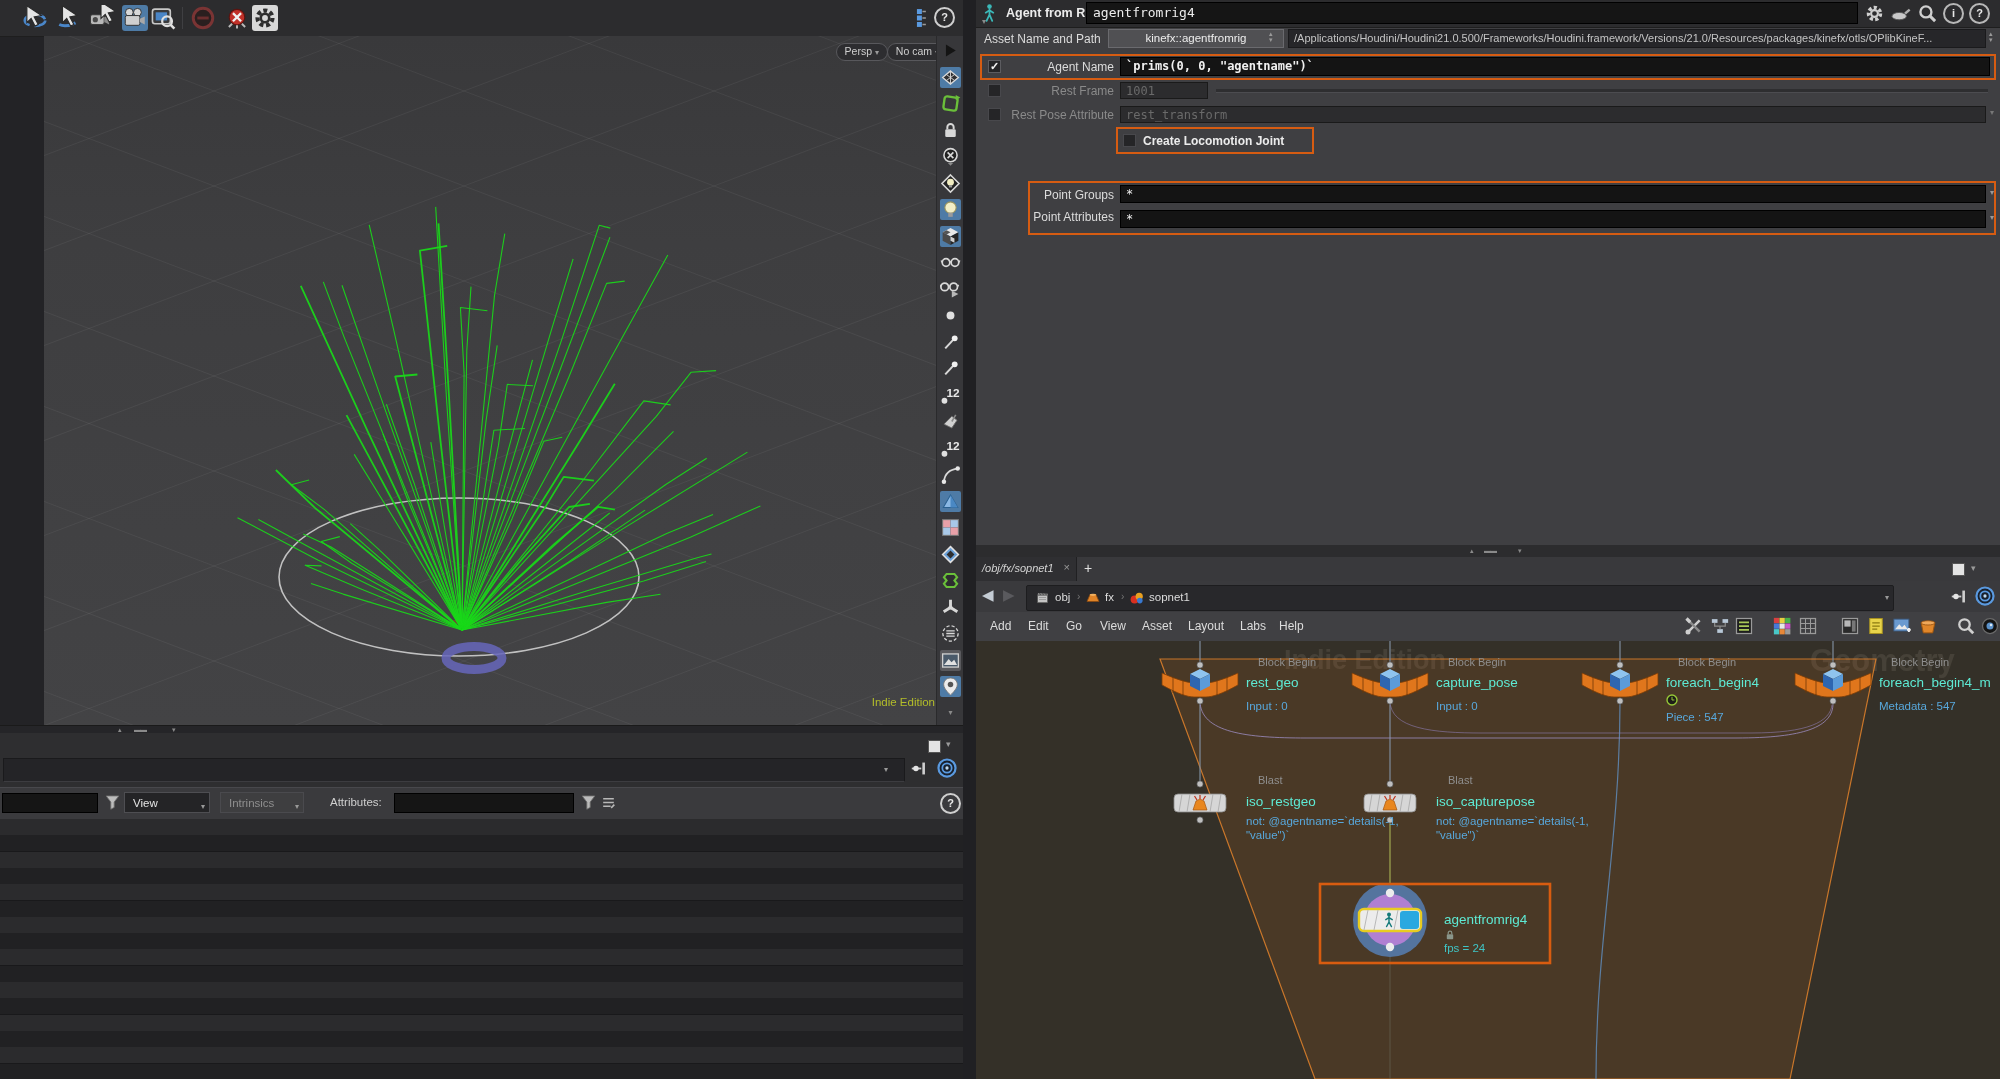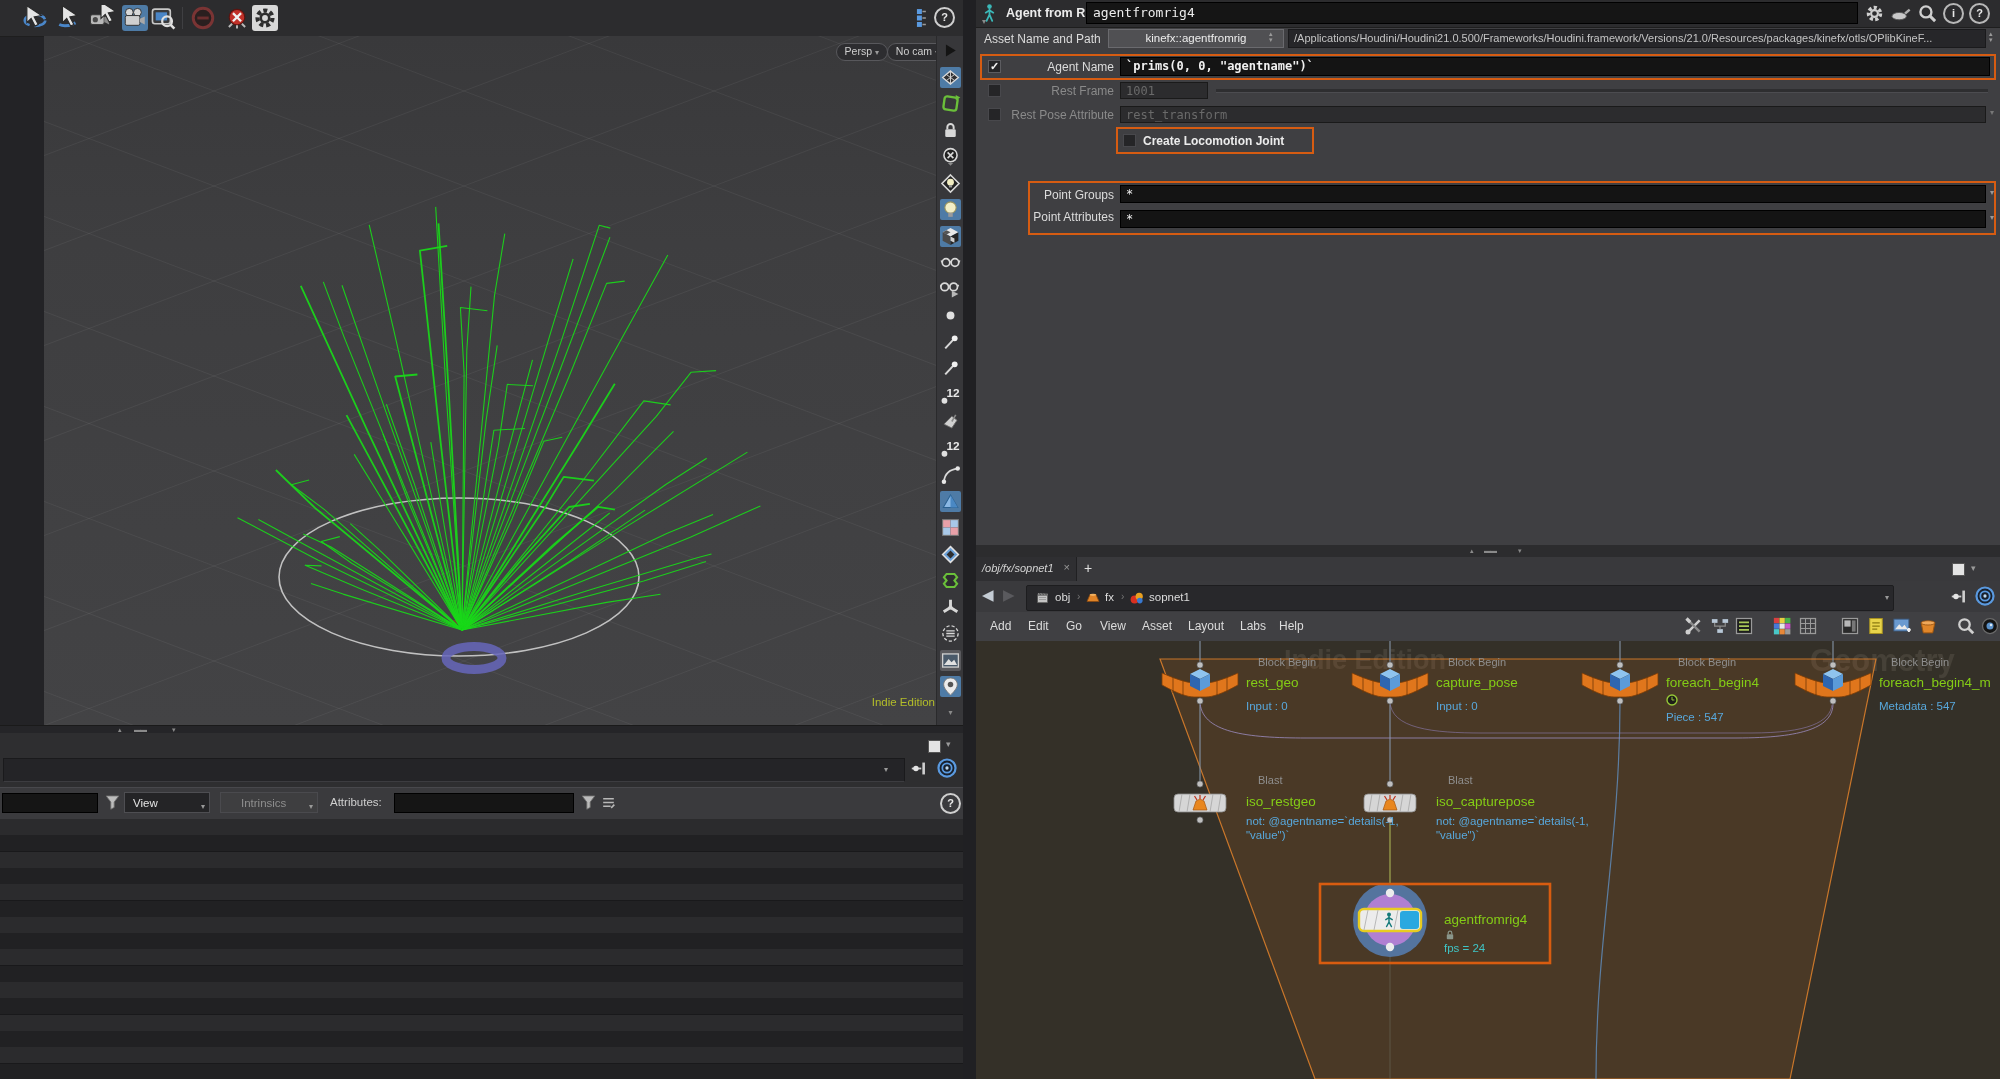--- a/index.html
+++ b/index.html
@@ -62,21 +62,21 @@
   #net-tab .x{position:absolute;right:6px;top:4px;font-size:11px;color:#9a9a9a;}
   #net-path{position:absolute;left:0;top:36px;width:1024px;height:31px;background:#3a3a3d;}
   #crumb{position:absolute;left:50px;top:4px;width:866px;height:24px;background:#28282b;border:1px solid #1d1d1f;border-radius:2px;}
   .crumb-txt{position:absolute;top:5px;font-size:11.5px;color:#dcdcdc;white-space:nowrap;}
   .crumb-sep{position:absolute;top:5px;font-size:10px;color:#777;}
   #net-menu{position:absolute;left:0;top:67px;width:1024px;height:29px;background:#404043;border-bottom:1px solid #2a2a2c;}
   .menu-it{position:absolute;top:7px;font-size:12px;color:#dcdcdc;}
   #net-canvas{position:absolute;left:0;top:96px;width:1024px;height:438px;background:#343028;overflow:hidden;}
   .wm{position:absolute;font-weight:bold;color:rgba(255,245,220,0.09);white-space:nowrap;}
   .nlabel-type{position:absolute;font-size:11px;color:#8f8f8f;white-space:nowrap;margin-left:12px;}
-  .nlabel-name{position:absolute;font-size:13.5px;color:#84cc16;white-space:nowrap;}
+  .nlabel-name{position:absolute;font-size:13.5px;color:#5eead4;white-space:nowrap;}
   .nlabel-info{position:absolute;font-size:11.5px;color:#58a8dc;white-space:nowrap;}
   .nlabel-com{position:absolute;font-size:11.5px;color:#58a8dc;width:165px;line-height:14px;}
   .fps{color:#3fc4c4 !important;}
   .mbar-ic{position:absolute;top:4px;width:20px;height:20px;}
 </style>
 </head>
 <body>
 
 <div id="app">
 
@@ -611,21 +611,21 @@
       </svg>
 
   <div class="abs" id="sheet-filter">
     <div class="fld" style="left:2px;top:5px;width:96px;height:20px"></div>
     <svg class="abs" style="left:104px;top:6px;width:17px;height:17px" viewBox="0 0 16 16">
           <use href="#s-funnel"></use>
         </svg>
     <div class="sel" style="left:124px;top:4px;width:86px;height:21px;line-height:20px;padding-left:8px">
       <span>View</span><span class="dn">▾</span>
     </div>
-    <div class="sel sel-dim" style="left:220px;top:4px;width:98px;height:21px;line-height:20px;padding-left:20px">
+    <div class="sel sel-dim" style="left:220px;top:4px;width:84px;height:21px;line-height:20px;padding-left:8px">
       <span>Intrinsics</span><span class="dn">▾</span>
     </div>
     <span class="abs" style="left:330px;top:8px;font-size:11.5px;color:#cfcfcf">Attributes:</span>
     <div class="fld" style="left:394px;top:5px;width:180px;height:20px"></div>
     <svg class="abs" style="left:580px;top:6px;width:17px;height:17px" viewBox="0 0 16 16">
           <use href="#s-funnel"></use>
         </svg>
     <svg class="abs" style="left:600px;top:6px;width:17px;height:17px" viewBox="0 0 16 16">
           <path d="M3,4.5 H13 M3,8 H13 M3,11.5 H10 M10.5,13 L13.5,10" stroke="#b8b8b8" stroke-width="1.5" fill="none"></path>
         </svg>

